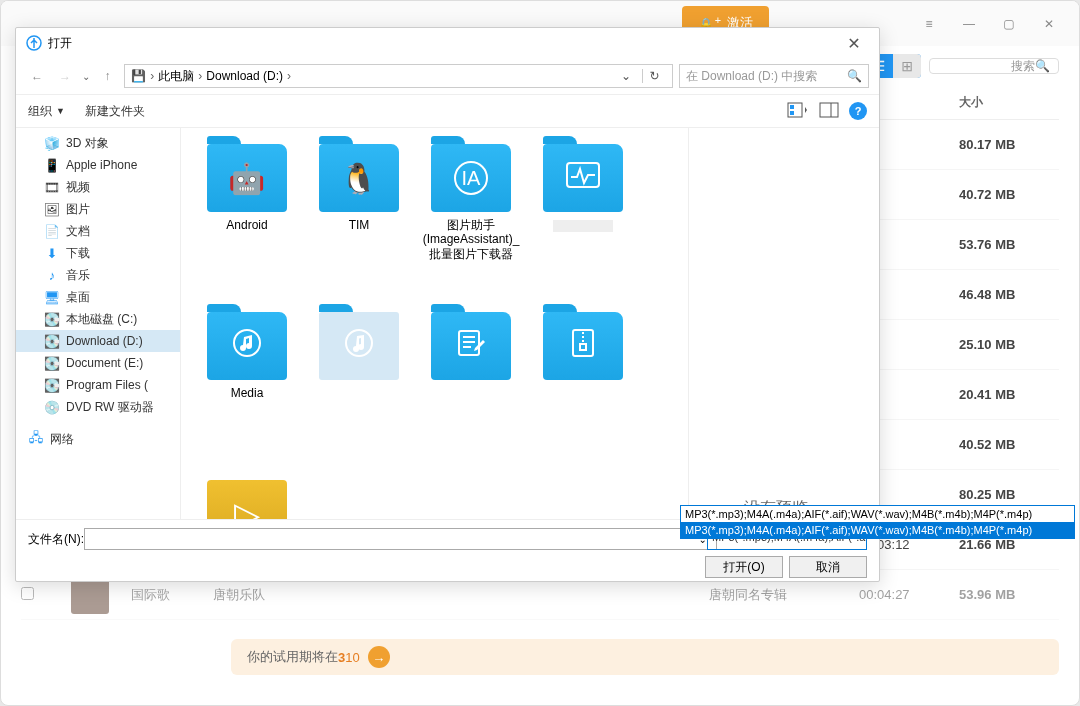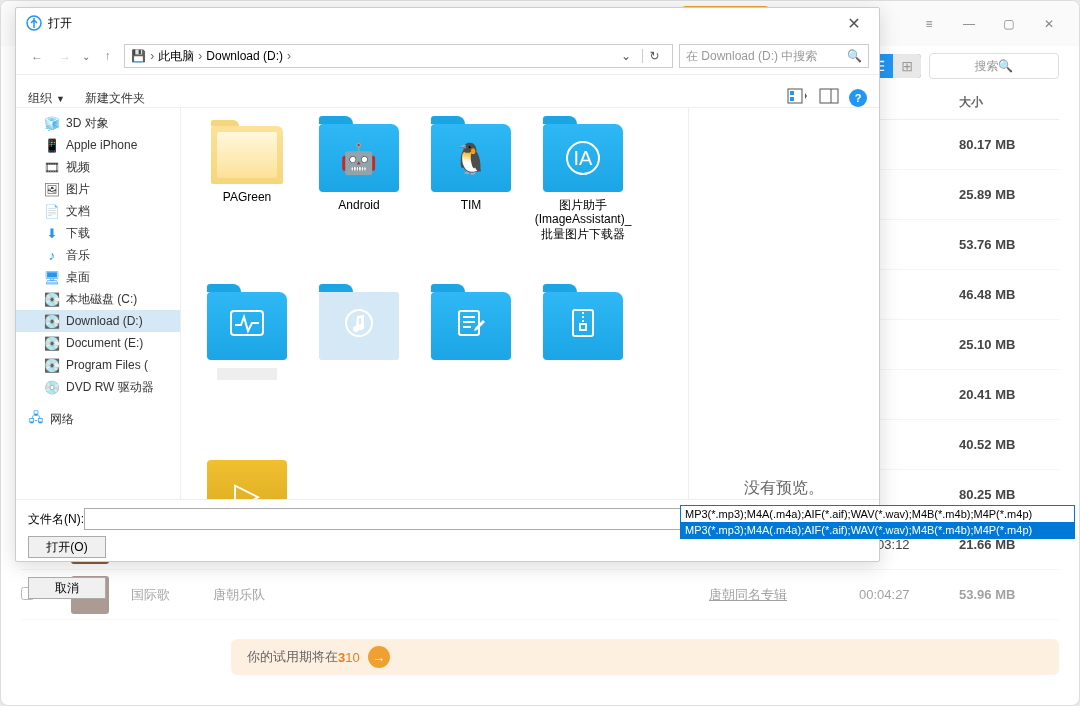--- a/index.html
+++ b/index.html
@@ -10,57 +10,57 @@
 .main-titlebar { height: 45px; display: flex; justify-content: flex-end; align-items: center; padding-right: 10px; background: #fafafa; }
 .activate-btn { background: #f0a030; color: #fff; padding: 8px 16px; font-size: 13px; border-radius: 4px; display: flex; align-items: center; gap: 6px; }
 .activate-btn .lock { font-size: 13px; }
 .win-controls { display: flex; gap: 0; margin-left: 140px; }
 .win-btn { width: 40px; height: 30px; display: flex; align-items: center; justify-content: center; color: #888; font-size: 12px; }
 
 .main-toolbar { height: 40px; display: flex; justify-content: flex-end; align-items: center; padding: 0 20px; gap: 8px; }
 .view-toggle { display: flex; background: #2196f3; border-radius: 4px; overflow: hidden; }
 .view-toggle span { width: 28px; height: 24px; display: flex; align-items: center; justify-content: center; color: #fff; font-size: 14px; }
 .view-toggle span.inactive { background: #e8e8e8; color: #999; }
-.search-main { width: 130px; height: 26px; border: 1px solid #ddd; border-radius: 4px; padding: 0 8px; font-size: 12px; color: #999; display: flex; align-items: center; justify-content: center; }
+.search-main { width: 130px; height: 16px; border: 1px solid #ddd; border-radius: 4px; padding: 0 8px; font-size: 12px; color: #999; display: flex; align-items: center; justify-content: flex-end; }
 
 .main-content { padding: 0 20px; }
 .main-header-row { display: flex; height: 34px; align-items: center; border-bottom: 1px solid #eee; font-size: 12px; color: #666; }
 .col-check { width: 50px; }
 .col-thumb { width: 60px; }
 .col-name { flex: 1; }
-.col-album { width: 150px; text-decoration: underline; }
+.col-album { width: 150px; }
 .col-time { width: 100px; }
 .col-size { width: 100px; text-align: left; font-weight: bold; }
 .main-row { display: flex; height: 50px; align-items: center; font-size: 13px; color: #444; border-bottom: 1px solid #f5f5f5; }
 .main-row .thumb { width: 38px; height: 38px; background: #999; border-radius: 3px; }
 
 .trial-banner { position: absolute; bottom: 30px; left: 230px; right: 20px; height: 36px; background: #fdf0e0; display: flex; align-items: center; padding: 0 16px; font-size: 13px; color: #666; border-radius: 6px; }
 .trial-banner .days { color: #e67e22; font-weight: bold; }
 .trial-banner .count { color: #e67e22; }
 .trial-banner .arrow-circle { width: 22px; height: 22px; background: #f0a030; border-radius: 50%; display: flex; align-items: center; justify-content: center; color: #fff; margin-left: 8px; }
 
 
-.dialog { position: absolute; top: 7px; left: 15px; width: 865px; height: 555px; background: #fff; border: 1px solid #ccc; box-shadow: 0 4px 20px rgba(0,0,0,0.15); border-radius: 2px; display: flex; flex-direction: column; }
+.dialog { position: absolute; top: 27px; left: 15px; width: 865px; height: 555px; background: #fff; border: 1px solid #ccc; box-shadow: 0 4px 20px rgba(0,0,0,0.15); border-radius: 2px; display: flex; flex-direction: column; }
 
 .dlg-title { height: 30px; display: flex; align-items: center; padding: 0 10px; font-size: 12px; }
 .dlg-title .icon-app { width: 16px; height: 16px; margin-right: 6px; }
 .dlg-title .close { margin-left: auto; width: 30px; text-align: center; font-size: 16px; color: #555; }
 
 .dlg-nav { height: 36px; display: flex; align-items: center; padding: 0 10px; gap: 6px; font-size: 12px; }
 .nav-arrow { width: 22px; height: 22px; display: flex; align-items: center; justify-content: center; color: #888; }
 .nav-arrow.disabled { opacity: 0.4; }
 .dropdown-arrow { font-size: 10px; color: #666; }
 .breadcrumb { flex: 1; height: 24px; border: 1px solid #ccc; display: flex; align-items: center; padding: 0 6px; gap: 4px; font-size: 12px; }
 .breadcrumb .sep { color: #666; }
 .breadcrumb .bcend { margin-left: auto; display: flex; gap: 4px; align-items: center; }
 .bc-btn { width: 24px; text-align: center; color: #555; }
 .search-box { width: 190px; height: 24px; border: 1px solid #ccc; display: flex; align-items: center; padding: 0 6px; font-size: 12px; color: #999; }
 .search-box .mag { margin-left: auto; }
 
-.dlg-toolbar { height: 34px; display: flex; align-items: flex-end; padding: 0 12px; gap: 20px; font-size: 12px; border-top: 1px solid #eee; border-bottom: 1px solid #eee; }
+.dlg-toolbar { height: 34px; display: flex; align-items: center; padding: 0 12px; gap: 20px; font-size: 12px; border-top: 1px solid #eee; border-bottom: 1px solid #eee; }
 .dlg-toolbar .tbtn { display: flex; align-items: center; gap: 4px; color: #333; }
 .dlg-toolbar .right { margin-left: auto; display: flex; gap: 10px; align-items: center; }
 .help-icon { width: 18px; height: 18px; background: #2196f3; border-radius: 50%; color: #fff; display: flex; align-items: center; justify-content: center; font-size: 11px; font-weight: bold; }
 
 .dlg-body { flex: 1; display: flex; overflow: hidden; }
 
 .tree { width: 165px; border-right: 1px solid #eee; overflow-y: auto; font-size: 12px; padding-top: 4px; }
 .tree-item { height: 22px; display: flex; align-items: center; padding-left: 12px; gap: 6px; color: #333; }
 .tree-item.indent { padding-left: 28px; }
 .tree-item.selected { background: #d5e8f5; }
@@ -83,21 +83,21 @@
 .file-label { margin-top: 6px; line-height: 1.2; padding: 0 4px; }
 .selected-file { background: #d5e8f5; border-radius: 3px; padding: 4px; }
 
 .preview { width: 190px; display: flex; align-items: flex-end; justify-content: center; font-size: 16px; color: #666; }
 
 .dlg-bottom { height: 62px; border-top: 1px solid #eee; padding: 8px 12px 0; }
 .filename-row { display: flex; align-items: center; font-size: 12px; }
 .filename-row label { white-space: nowrap; }
 .filename-input { flex: 1; height: 22px; border: 1px solid #aaa; padding: 0 4px; }
 .filter-display { width: 160px; height: 22px; border: 1px solid #0078d7; font-size: 11px; color: #333; padding: 2px 4px; overflow: hidden; white-space: nowrap; }
-.btn-row { display: flex; justify-content: flex-end; gap: 19px; margin-top: 6px; flex-direction: column; }
+.btn-row { display: flex; justify-content: flex-end; gap: 6px; margin-top: 6px; }
 .dlg-btn { width: 78px; height: 22px; border: 1px solid #aaa; background: #f0f0f0; font-size: 12px; }
 
 
 .filter-dropdown { position: absolute; top: 505px; left: 680px; width: 395px; background: #fff; border: 1px solid #0078d7; font-size: 11px; z-index: 100; }
 .filter-dropdown .opt { padding: 2px 4px; white-space: nowrap; overflow: hidden; }
 .filter-dropdown .opt.sel { background: #0078d7; color: #fff; }
 
 </style>
 </head>
 <body>
@@ -143,21 +143,21 @@
         <div class="col-album"></div>
         <div class="col-time"></div>
         <div class="col-size">80.17 MB</div>
       </div>
     <div class="main-row">
         <div class="col-check"></div>
         <div class="col-thumb"></div>
         <div class="col-name"></div>
         <div class="col-album"></div>
         <div class="col-time"></div>
-        <div class="col-size">25.89 MB</div>
+        <div class="col-size">40.72 MB</div>
       </div>
     <div class="main-row">
         <div class="col-check"></div>
         <div class="col-thumb"></div>
         <div class="col-name"></div>
         <div class="col-album"></div>
         <div class="col-time"></div>
         <div class="col-size">53.76 MB</div>
       </div>
     <div class="main-row">
@@ -348,24 +348,20 @@
       <div class="tree-sep"></div>
       <div class="tree-item">
           <span class="ico" style="color:#2196f3">🖧</span>
           <span>网络</span>
         </div>
     </div>
 
     <div class="files-area">
       <div class="files-grid">
         <div class="file-item">
-          <div class="folder-yellow"></div>
-          <div class="file-label">PAGreen</div>
-        </div>
-        <div class="file-item">
           <div class="folder-blue">
               <span class="inner-icon">🤖</span>
             </div>
           <div class="file-label">Android</div>
         </div>
         <div class="file-item">
           <div class="folder-blue">
               <span class="inner-icon">🐧</span>
             </div>
           <div class="file-label">TIM</div>
@@ -377,20 +373,29 @@
           <div class="file-label">图片助手(ImageAssistant)_批量图片下载器</div>
         </div>
         <div class="file-item">
           <div class="folder-blue">
               <span class="inner-icon"><svg width="36" height="28" viewBox="0 0 36 28">
                   <rect x="2" y="2" width="32" height="24" rx="3" fill="none" stroke="#fff" stroke-width="2"></rect>
                   <path d="M6 16 L12 16 L15 8 L19 22 L23 14 L30 14" fill="none" stroke="#fff" stroke-width="2"></path>
                 </svg></span>
             </div>
           <div class="file-label" style="background:#eee;height:12px;width:60px;margin-top:8px"></div>
+        </div>
+        <div class="file-item">
+          <div class="folder-blue">
+              <span class="inner-icon"><svg width="30" height="30" viewBox="0 0 30 30">
+                  <circle cx="15" cy="15" r="13" fill="none" stroke="#fff" stroke-width="2"></circle>
+                  <path d="M12 9 L20 7 L20 18 A3 3 0 1 1 17 15 L17 10 L14 11 L14 20 A3 3 0 1 1 11 17" fill="#fff"></path>
+                </svg></span>
+            </div>
+          <div class="file-label">Media</div>
         </div>
 
         <div class="file-item">
           <div class="folder-blue selected-file">
               <span class="inner-icon"><svg width="30" height="30" viewBox="0 0 30 30">
                   <circle cx="15" cy="15" r="13" fill="none" stroke="#fff" stroke-width="2"></circle>
                   <path d="M13 8 L20 7 L20 19 A3 3 0 1 1 17 16 L17 10 L15 10.5 L15 21 A3 3 0 1 1 12 18" fill="#fff"></path>
                 </svg></span>
             </div>
         </div>

